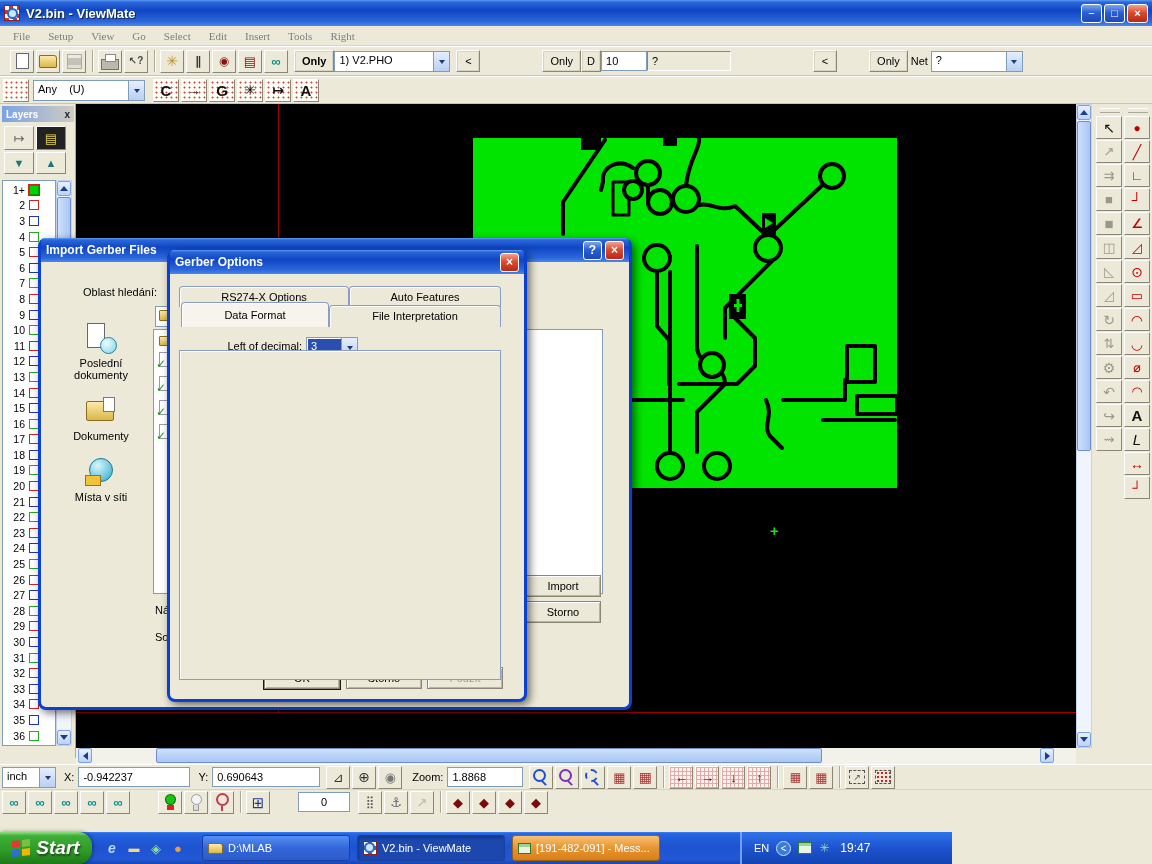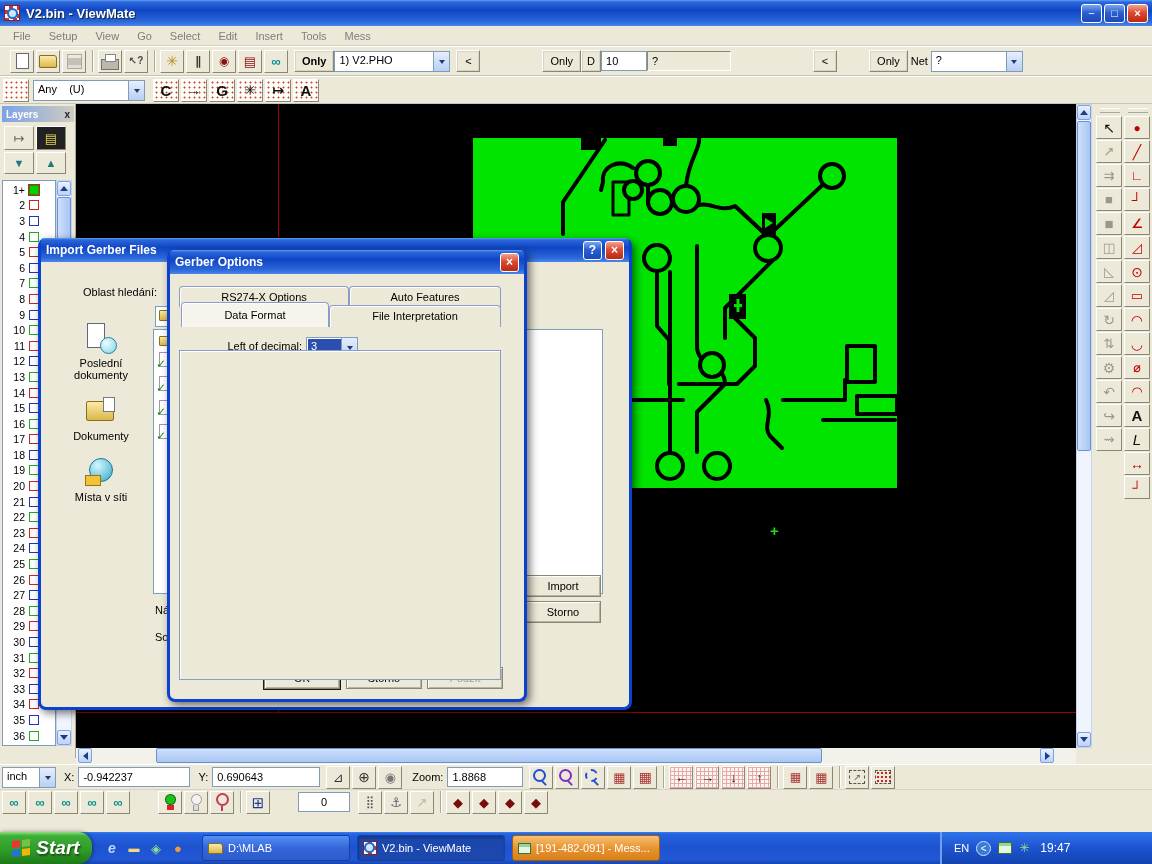--- a/index.html
+++ b/index.html
@@ -10,21 +10,21 @@
   
   .xp-grad { background:linear-gradient(180deg,#5c9cf5 0%,#2b67d9 8%,#0f45c4 40%,#2b67d9 82%,#4a86ea 100%); }
   #titlebar { position:absolute; left:0; top:0; width:1152px; height:26px; display:flex; align-items:center; padding:0 4px; }
   .appicon { width:16px; height:16px; background:repeating-conic-gradient(#c33 0 25%,#fff 0 50%); background-size:8px 8px; border:1px solid #822; position:relative; flex:0 0 auto; }
   .appicon::after { content:""; position:absolute; right:1px; bottom:1px; width:7px; height:7px; border:2px solid #1a6fd4; border-radius:50%; background:#cfe6ff; }
   #titlebar .ttl { color:#fff; font-weight:bold; font-size:13px; margin-left:6px; text-shadow:1px 1px 1px #123; flex:1; }
   .winbtn { width:21px; height:19px; margin-left:2px; border:1px solid #fff; border-radius:3px; color:#fff; font-size:11px; line-height:17px; text-align:center; background:linear-gradient(180deg,#7aa7f0,#2a5fd0 45%,#1c49b8); }
   .winbtn.close { background:linear-gradient(180deg,#f2a38c,#dd4a32 45%,#b82a12); font-weight:bold; }
 
   #menubar { position:absolute; left:0; top:26px; width:1152px; height:20px; background:#ece9d8; border-bottom:1px solid #d8d4c4; display:flex; align-items:center; padding-left:4px; }
-  .mitem { padding:2px 9px; color:#7e7e7e; }
+  .mitem { padding:2px 9px; color:#7e7e7e;font-family:Liberation Serif, serif; }
 
   .toolbar { position:absolute; left:0; width:1152px; background:#ece9d8; border-top:1px solid #fff; border-bottom:1px solid #c9c5b5; display:flex; align-items:center; }
   #tb1 { top:46px; height:30px; padding-left:10px; }
   #tb2 { top:76px; height:28px; padding-left:3px; }
   .strip { display:flex; align-items:center; }
   .tbtn { display:inline-flex; align-items:center; justify-content:center; width:24px; height:23px; background:#ece9d8; border:1px solid; border-color:#fff #8a8775 #8a8775 #fff; margin-right:2px; position:relative; }
   .tbtn.dis .glyph, .tbtn.dis::before, .tbtn.dis::after { opacity:.45; filter:grayscale(1); }
   .glyph { line-height:1; }
   .vsep { width:2px; height:22px; border-left:1px solid #aca899; border-right:1px solid #fff; margin:0 4px; }
   .xpbtn { height:22px; background:#ece9d8; border:1px solid; border-color:#fff #8a8775 #8a8775 #fff; box-shadow:0 0 0 1px #d8d4c4 inset; padding:2px 7px; display:inline-flex; align-items:center; justify-content:center; }
@@ -95,21 +95,21 @@
   .rcol { position:absolute; top:4px; width:28px; display:flex; flex-direction:column; }
   .rcol .tbtn { width:26px; height:23px; margin:0 0 1px 0; }
   .rcol::before { content:""; height:3px; border-top:1px solid #fff; border-bottom:1px solid #aca899; margin:0 4px 3px 4px; }
 
   
   #status1 { position:absolute; left:0; top:764px; width:1152px; height:25px; background:#ece9d8; border-top:1px solid #fff; display:flex; align-items:center; padding-left:2px; }
   #status2 { position:absolute; left:0; top:789px; width:1152px; height:25px; background:#ece9d8; border-top:1px solid #d8d4c4; display:flex; align-items:center; padding-left:2px; }
   .slabel { margin:0 4px 0 8px; }
 
   
-  #taskbar { position:absolute; left:0; top:832px; width:1152px; height:32px; background:linear-gradient(180deg,#3a81f3 0%,#2663e0 6%,#1d53cf 45%,#2258d6 85%,#1646b4 100%); display:flex; align-items:center; }
+  #taskbar { position:absolute; left:0; top:832px; width:952px; height:32px; background:linear-gradient(180deg,#3a81f3 0%,#2663e0 6%,#1d53cf 45%,#2258d6 85%,#1646b4 100%); display:flex; align-items:center; }
   #startbtn { width:92px; height:32px; border-radius:0 14px 14px 0; background:linear-gradient(180deg,#8ee27e 0%,#3fae38 12%,#2f9e28 55%,#1d7a18 100%); box-shadow:1px 0 4px rgba(0,0,0,.4); display:flex; align-items:center; justify-content:center; gap:5px; }
   #startbtn .slbl { color:#fff; font-weight:bold; font-style:italic; font-size:19px; text-shadow:1px 2px 2px #1a4a14; }
   .flag { width:19px; height:17px; background:linear-gradient(#e33,#e33) 0 0/8px 7px no-repeat,linear-gradient(#7bc043,#7bc043) 10px 0/8px 7px no-repeat,linear-gradient(#2a6fd4,#2a6fd4) 0 9px/8px 7px no-repeat,linear-gradient(#f2b705,#f2b705) 10px 9px/8px 7px no-repeat; transform:skewY(-6deg); }
   #quicklaunch { display:flex; align-items:center; margin-left:10px; gap:4px; }
   .qlb { width:20px; height:22px; display:inline-flex; align-items:center; justify-content:center; background:transparent; border:none; }
   #tasks { display:flex; align-items:center; margin-left:12px; gap:7px; }
   .task { width:148px; height:26px; border-radius:3px; border:1px solid #1b3f9e; display:flex; align-items:center; padding:5px 5px; gap:5px; color:#fff; }
   .task.normal { background:linear-gradient(#5490f5,#3466d8 50%,#2c5ccc); }
   .task.active { background:#1c48ae; box-shadow:inset 1px 2px 3px #123a8a; }
   .task.alert { background:linear-gradient(#f8c070,#e89432 50%,#d97f18); border-color:#9a5f10; }
@@ -183,21 +183,21 @@
 <div id="menubar">
       <span id="menu-items" style="display:flex">
         <span class="mitem">File</span>
         <span class="mitem">Setup</span>
         <span class="mitem">View</span>
         <span class="mitem">Go</span>
         <span class="mitem">Select</span>
         <span class="mitem">Edit</span>
         <span class="mitem">Insert</span>
         <span class="mitem">Tools</span>
-        <span class="mitem">Mess</span>
+        <span class="mitem">Right</span>
       </span>
     </div>
 
 <div id="tb1" class="toolbar">
   <span class="strip">
         <span class="tbtn ic-new"></span>
         <span class="tbtn ic-open"></span>
         <span class="tbtn ic-save dis"></span>
       </span>
   <span class="vsep"></span>

